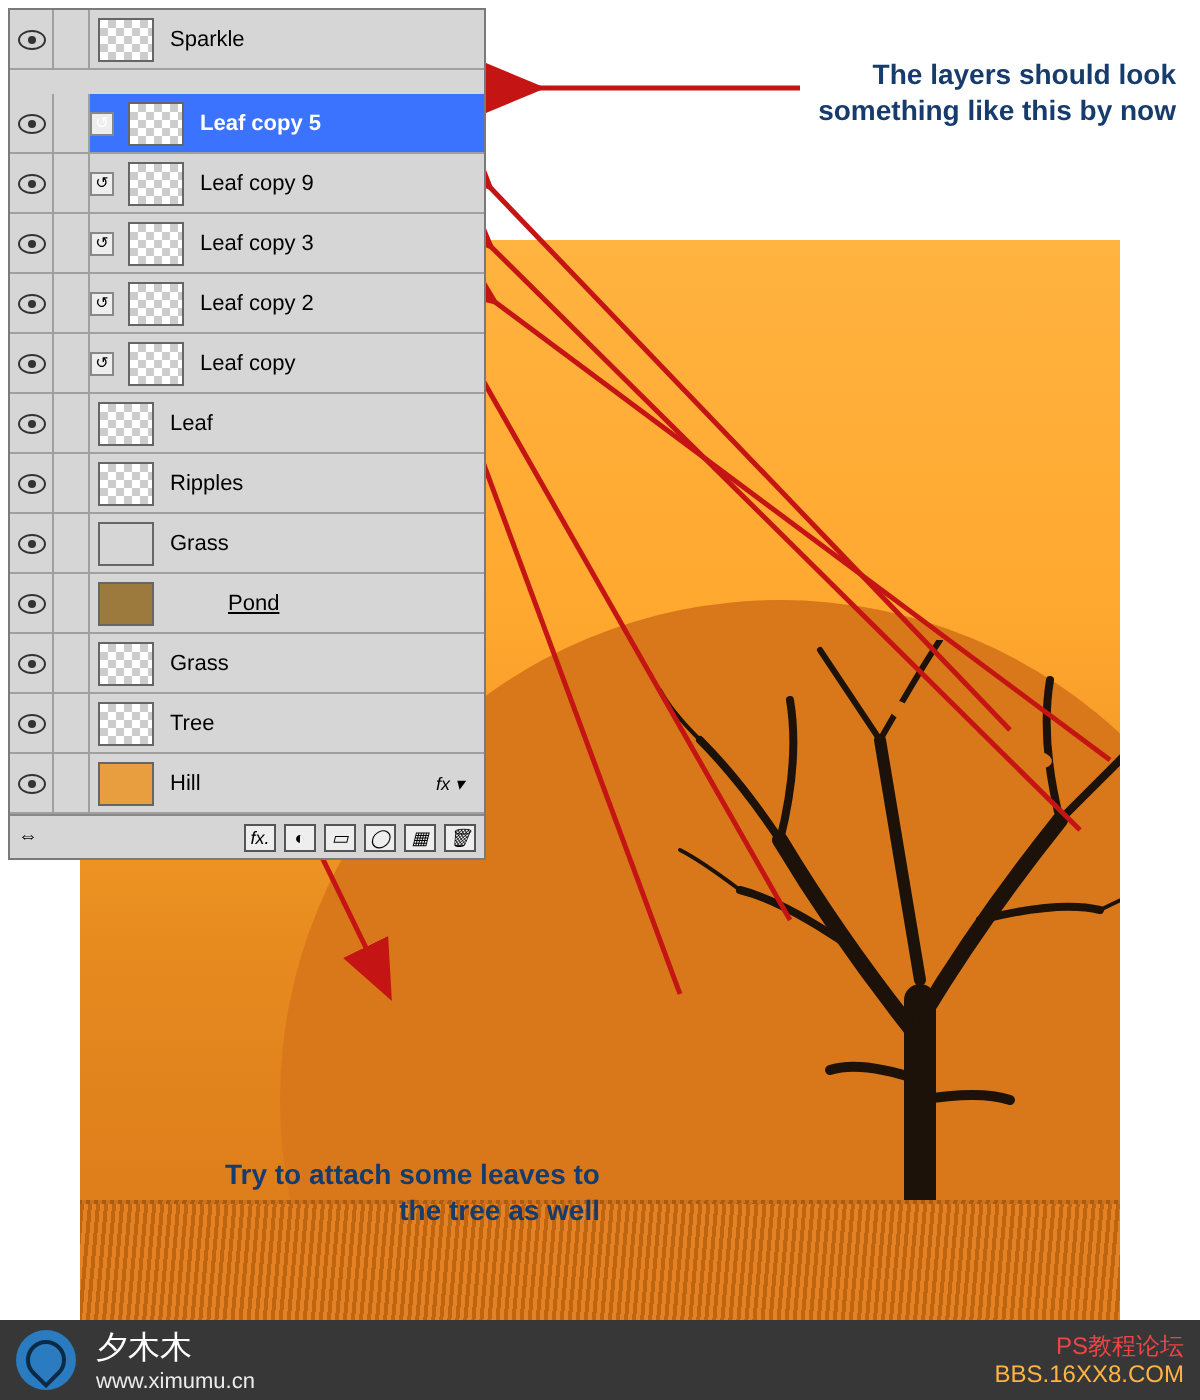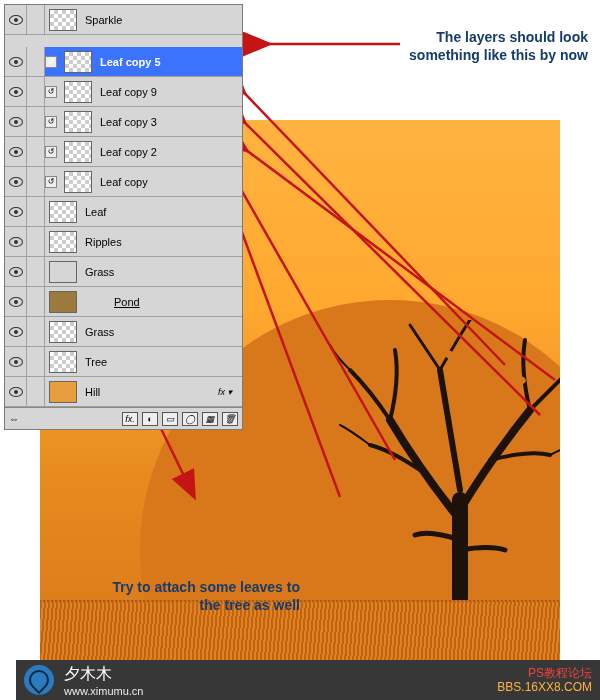--- a/index.html
+++ b/index.html
@@ -46,21 +46,21 @@
   .layer-name.bold { font-weight:bold; }
   .layer-name.under { text-decoration:underline;margin-left:29px; }
   .fx-col { width:30px; font-size:9px; font-style:italic; text-align:center; padding-right:4px; }
   .panel-footer { height:22px; background:#d6d6d6; border-top:1px solid #888; display:flex; align-items:center; padding:0 4px; gap:6px; }
   .footer-icon { width:16px; height:14px; border:1px solid #555; background:#eee; font-size:9px; display:flex; align-items:center; justify-content:center;font-style:italic; }
   
   
   .anno { position:absolute; color:#163b6d; font-weight:bold; font-size:14px; text-align:right; z-index:5; line-height:1.3; }
   .arrow-svg { position:absolute; z-index:6; pointer-events:none; }
   
-  .footer-bar { position:absolute; bottom:0; left:16px; right:0; height:40px; background:rgba(20,20,20,.85); color:#fff; display:flex; align-items:center; font-size:13px; z-index:20; padding:0 8px; }
+  .footer-bar { position:absolute; bottom:0; left:0; right:0; height:40px; background:rgba(20,20,20,.85); color:#fff; display:flex; align-items:center; font-size:13px; z-index:20; padding:0 8px; }
   .logo-circ { width:30px; height:30px; border-radius:50%; background:#2a7bbf; margin-right:6px; display:flex; align-items:center; justify-content:center; }
   .logo-circ::after{content:''; width:16px; height:16px; border:2px solid #0d2a44; border-radius:50% 50% 50% 0; transform:rotate(-45deg);}
   .footer-left { display:flex; align-items:center; gap:4px; }
   .footer-right { margin-left:auto; text-align:right; line-height:1.2; font-size:12px; }
   .footer-right .l1{ color:#ef4444; }
   .footer-right .l2{ color:#ffb340; }
 </style>
 </head>
 <body>
 

